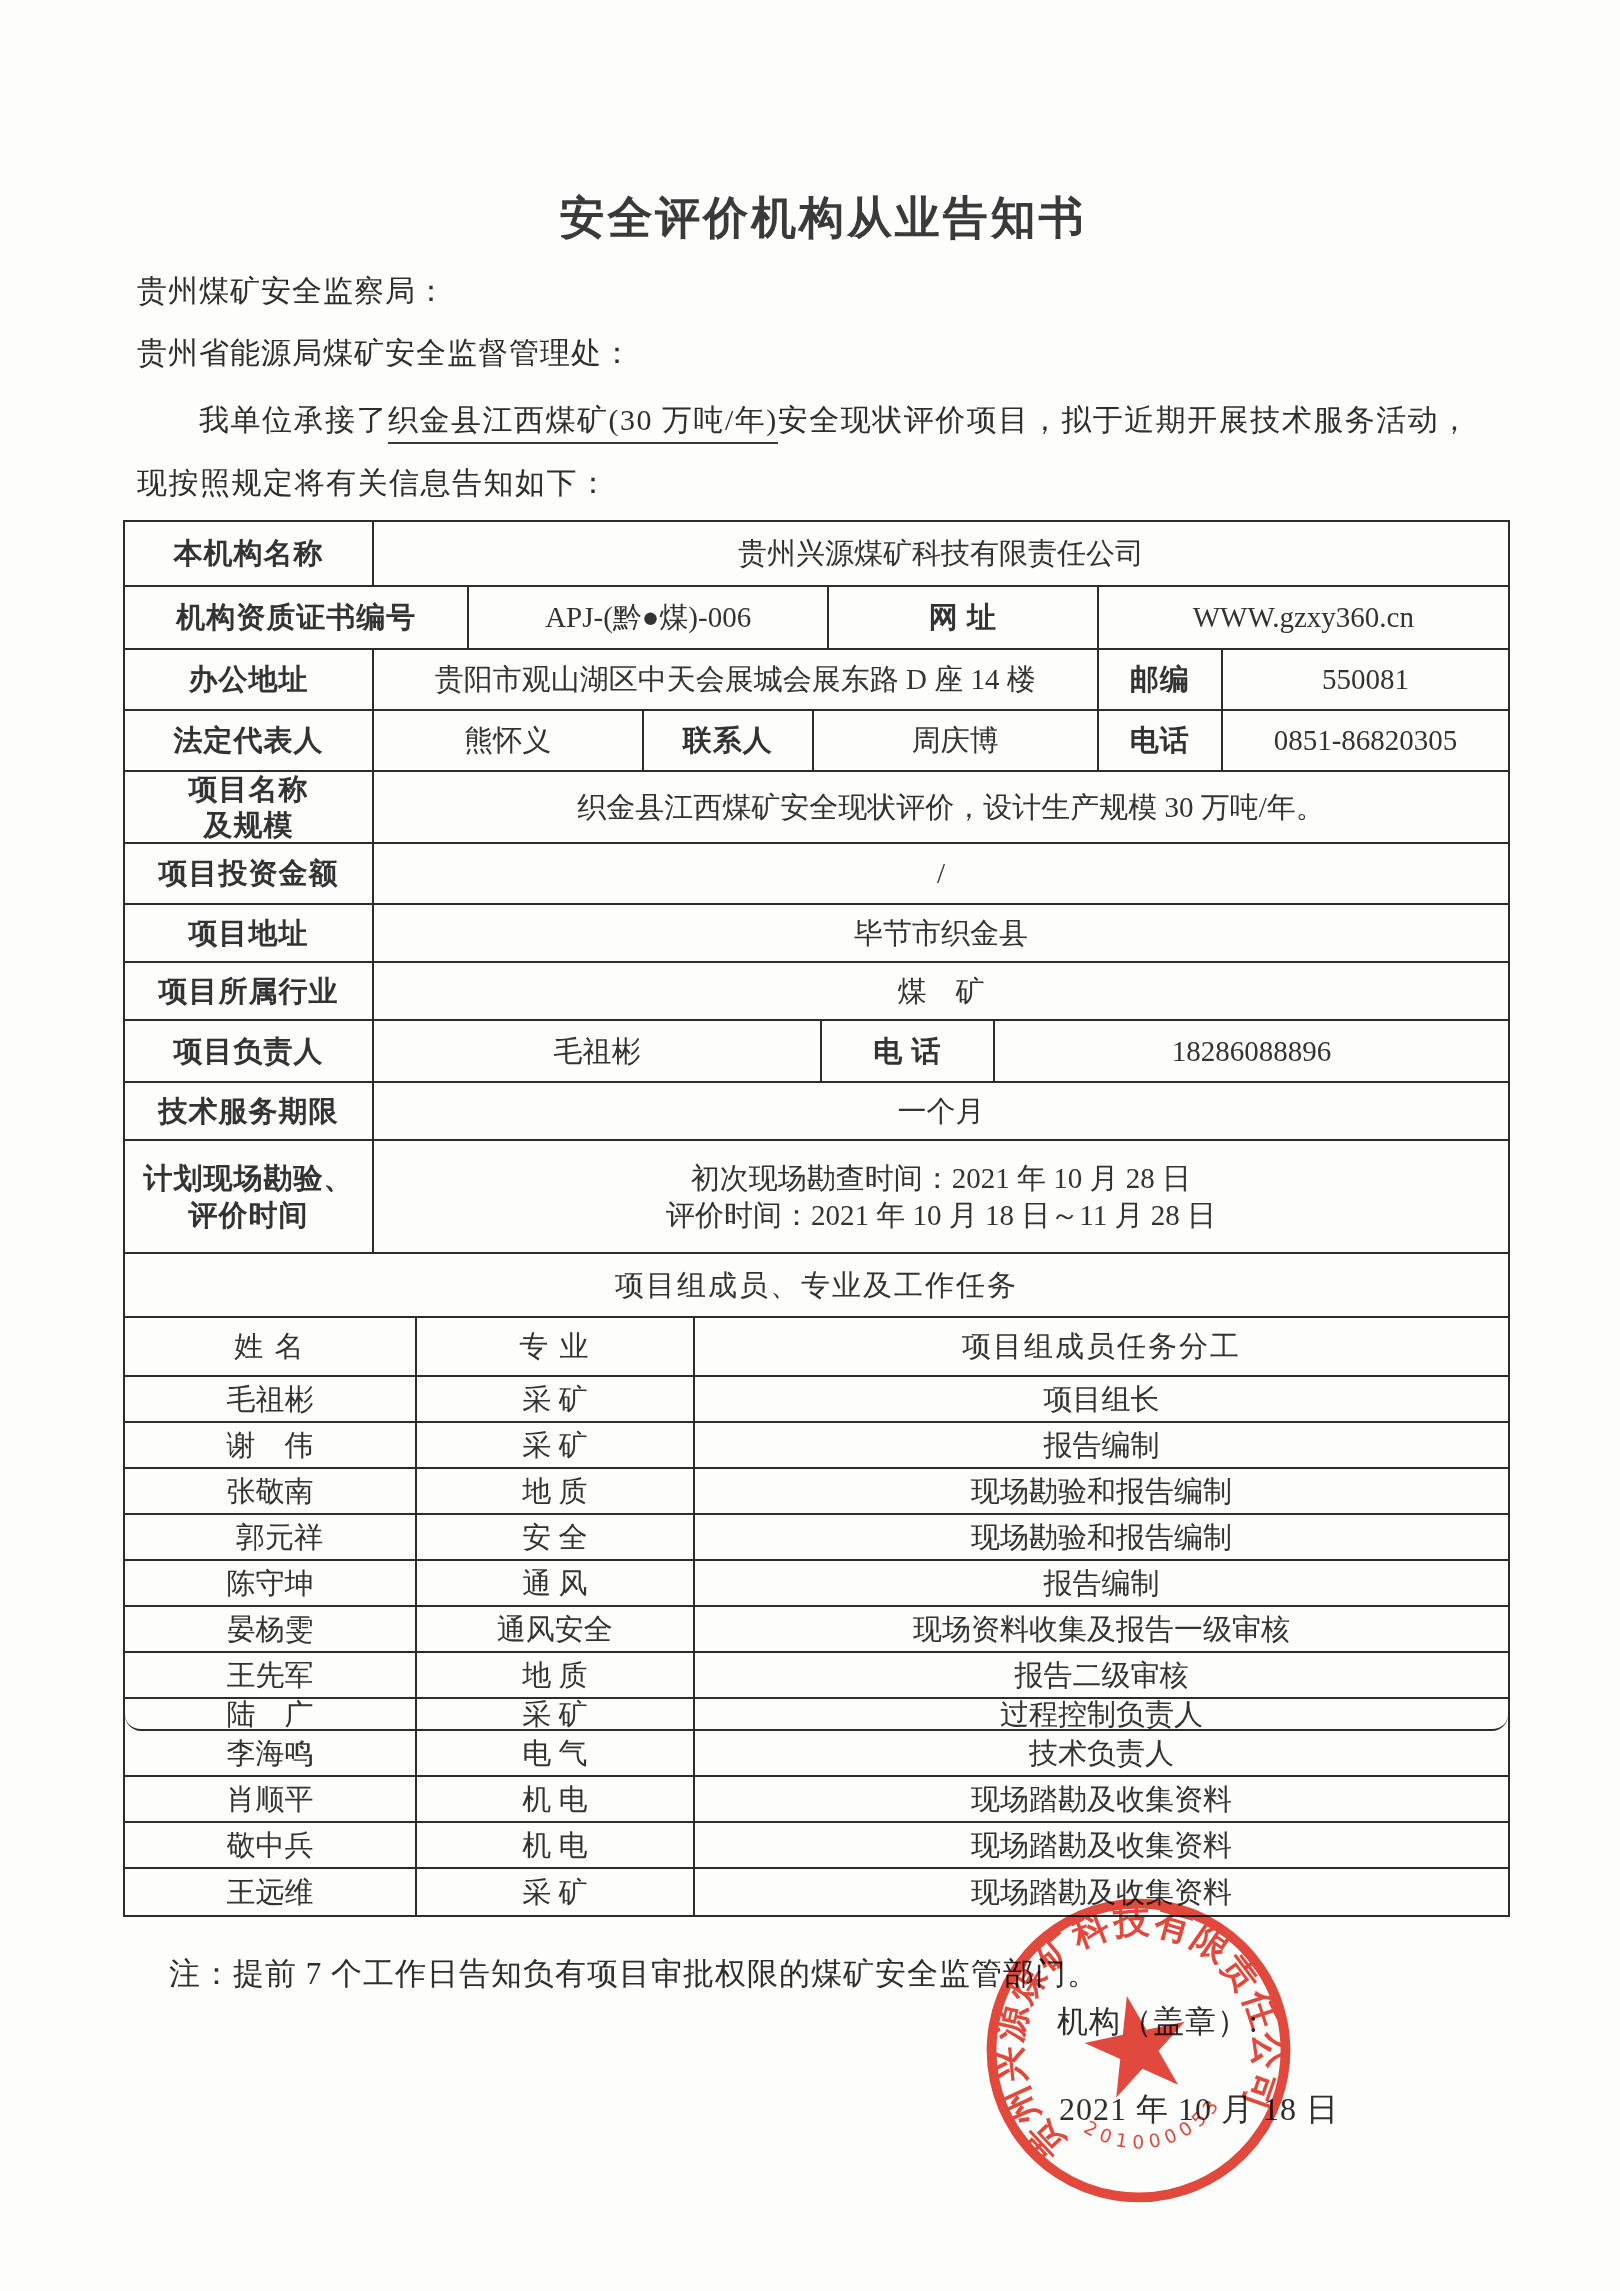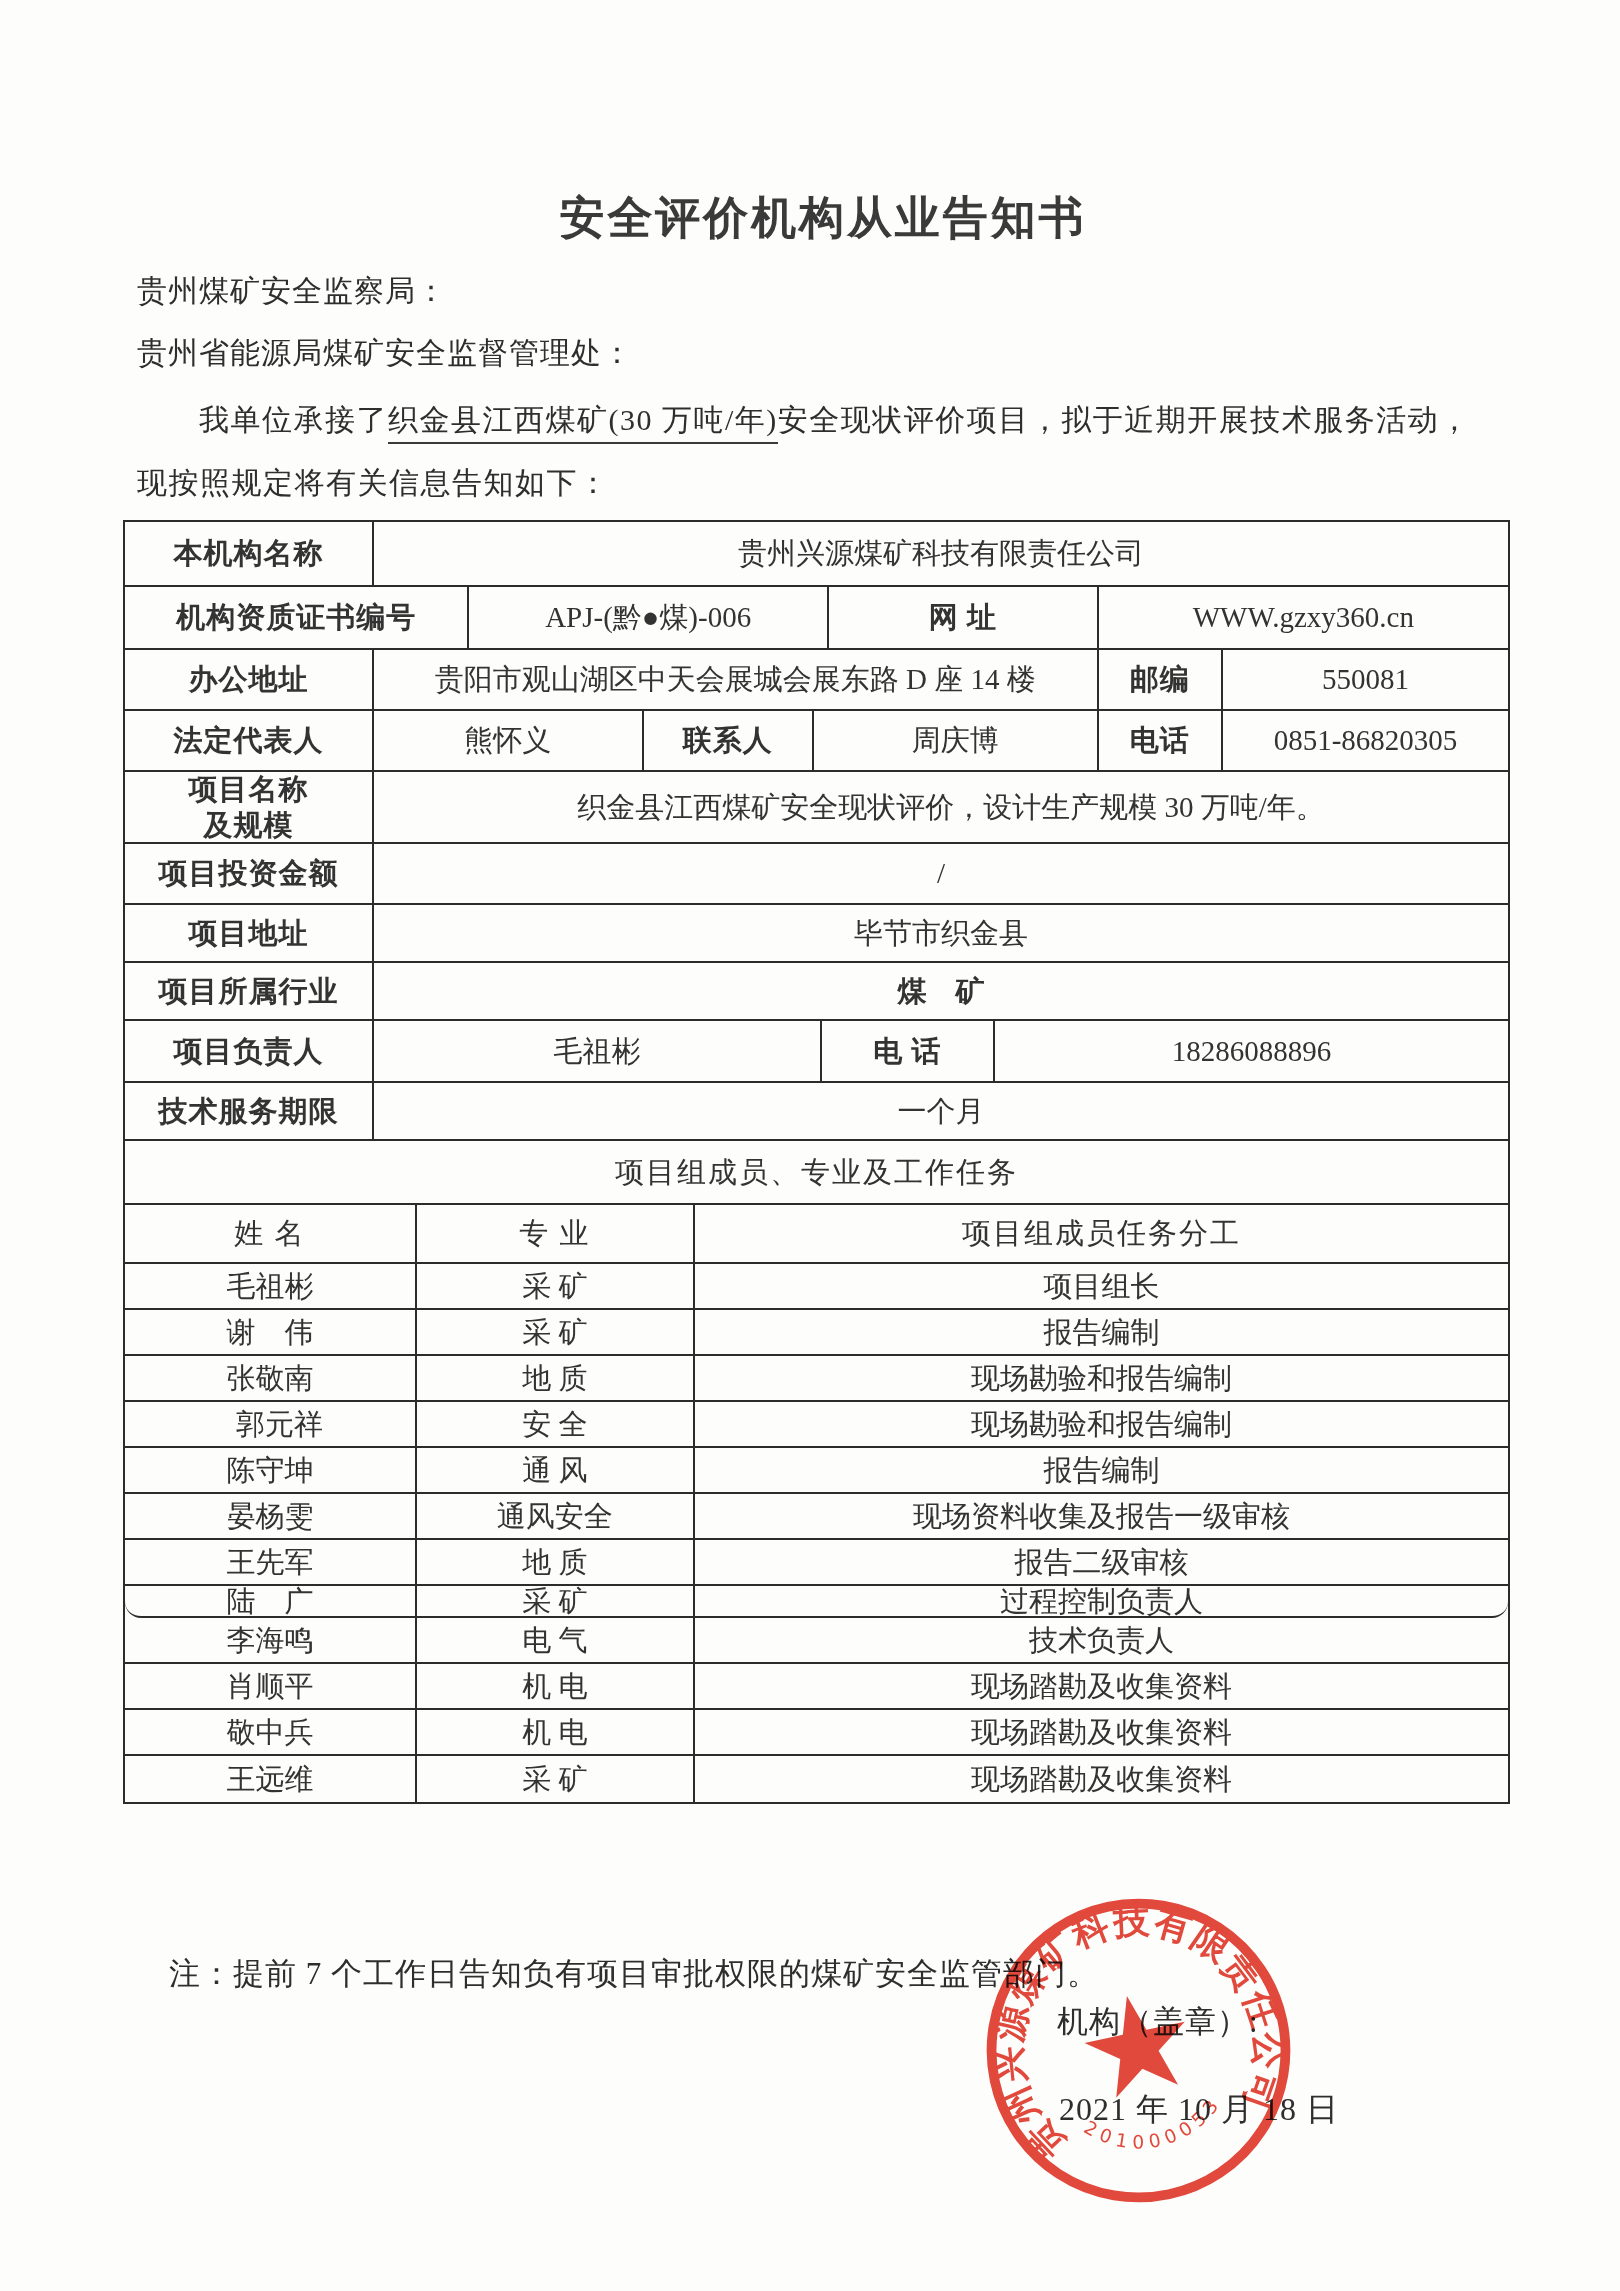--- a/index.html
+++ b/index.html
@@ -143,21 +143,21 @@
           <span class="line">项目地址</span>
         </div>
         <div class="t-cell value last" style="flex: 0 0 82%;">
           <span class="line">毕节市织金县</span>
         </div>
       </div>
       <div class="t-row" style="height: 58px;">
         <div class="t-cell label" style="flex: 0 0 18%;">
           <span class="line">项目所属行业</span>
         </div>
-        <div class="t-cell value last" style="flex: 0 0 82%; font-weight: bold;">
+        <div class="t-cell value last" style="flex: 0 0 82%;">
           <span class="line">煤　矿</span>
         </div>
       </div>
       <div class="t-row" style="height: 62px;">
         <div class="t-cell label" style="flex: 0 0 18%;">
           <span class="line">项目负责人</span>
         </div>
         <div class="t-cell value" style="flex: 0 0 32.4%;">
           <span class="line">毛祖彬</span>
         </div>
@@ -167,20 +167,30 @@
         <div class="t-cell value last" style="flex: 0 0 37.1%;">
           <span class="line">18286088896</span>
         </div>
       </div>
       <div class="t-row" style="height: 58px;">
         <div class="t-cell label" style="flex: 0 0 18%;">
           <span class="line">技术服务期限</span>
         </div>
         <div class="t-cell value last" style="flex: 0 0 82%;">
           <span class="line">一个月</span>
+        </div>
+      </div>
+      <div class="t-row" style="height: 113px;">
+        <div class="t-cell label" style="flex: 0 0 18%;">
+          <span class="line">计划现场勘验、</span>
+          <span class="line">评价时间</span>
+        </div>
+        <div class="t-cell value last" style="flex: 0 0 82%;">
+          <span class="line">初次现场勘查时间：2021 年 10 月 28 日</span>
+          <span class="line">评价时间：2021 年 10 月 18 日～11 月 28 日</span>
         </div>
       </div>
       <div class="t-row" style="height: 64px;">
         <div class="t-cell banner last" style="flex: 0 0 100%;">
           <span class="line">项目组成员、专业及工作任务</span>
         </div>
       </div>
       <div class="t-row" style="height: 59px;">
         <div class="t-cell head" style="flex: 0 0 21.1%;">
           <span class="line">姓 名</span>

